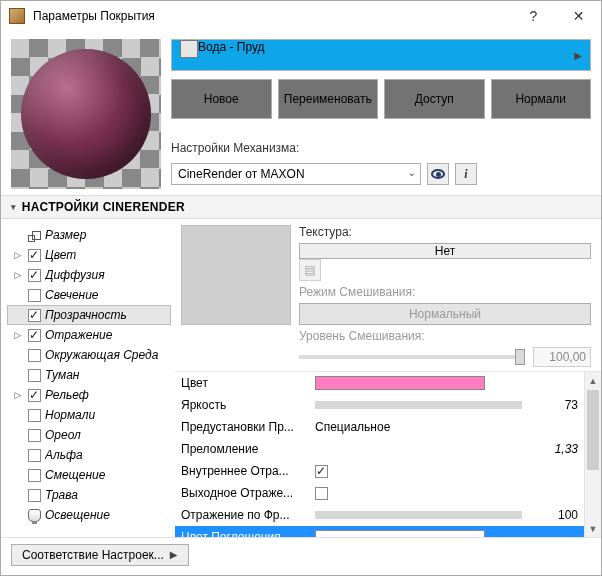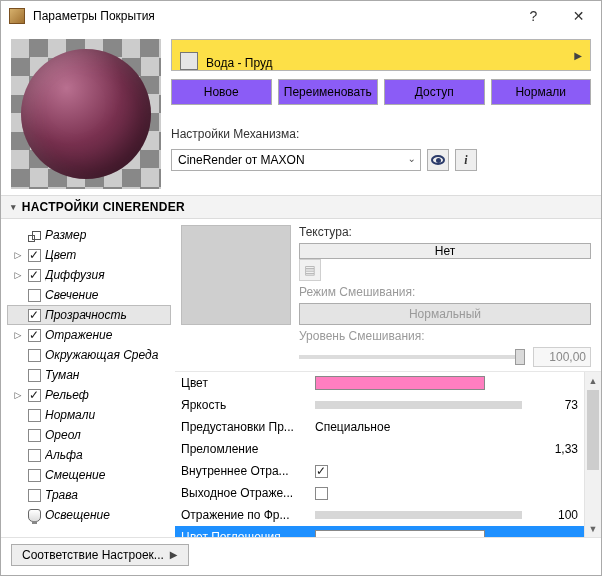--- a/index.html
+++ b/index.html
@@ -12,25 +12,25 @@
 
   .topzone { display:flex; padding: 8px 10px 6px 10px; gap: 10px; }
   .preview { width: 150px; height: 150px; background:
     repeating-conic-gradient(#888 0% 25%, #ccc 0% 50%) 0 0/37px 37px;
     position:relative; flex:0 0 150px;}
   .preview .sphere { position:absolute; left:10px; top:10px; width:130px; height:130px; border-radius:50%;
     background: radial-gradient(circle at 35% 30%, #b97090 0%, #7a3150 45%, #4a1a30 100%);
     box-shadow: inset -10px -10px 30px rgba(0,0,0,.4), inset 8px 8px 20px rgba(255,255,255,.15);}
 
   .rightcol { flex:1; display:flex; flex-direction:column; gap:8px; min-width:0; }
-  .matbar { border:1px solid #b5b5b5; background:#fde047; height:32px; display:flex; align-items:flex-end; padding:0 8px; gap:8px; position:relative;}
+  .matbar { border:1px solid #b5b5b5; background:#0ea5e9; height:32px; display:flex; align-items:flex-start; padding:0 8px; gap:0; position:relative;}
   .matbar .sw { width:18px; height:18px; border:1px solid #777; background:#e6e6e6; }
   .matbar .tri { position:absolute; right:8px; top:50%; transform:translateY(-50%); color:#444; font-size:10px;}
   .btnrow { display:flex; gap:6px; }
-  .btn { flex:1; height:26px; border:1px solid #adadad; background:#8b5cf6; display:flex; align-items:center; justify-content:center; cursor:pointer;}
+  .btn { flex:1; height:40px; border:1px solid #adadad; background:#737373; display:flex; align-items:center; justify-content:center; cursor:pointer;}
   .label { color:#333; }
   .selrow { display:flex; align-items:center; gap:6px; }
   .select { flex: 0 0 250px; height:22px; border:1px solid #adadad; background:#fff; display:flex; align-items:center; padding:0 6px; position:relative; cursor:pointer;}
   .select .chev { position:absolute; right:4px; top:3px; font-size:10px; color:#555; }
   .iconbtn { width:22px; height:22px; border:1px solid #adadad; background:#eee; display:flex; align-items:center; justify-content:center; cursor:pointer;}
   .iconbtn .eye { width:14px; height:10px; border:2px solid #2a3a6a; border-radius:60% 60% 60% 60%; position:relative;}
   .iconbtn .eye::after{content:""; position:absolute; left:3px; top:1px; width:5px; height:5px; background:#2a3a6a; border-radius:50%;}
   .iconbtn .i { font-weight:bold; font-family:Georgia,serif; font-style:italic; color:#333;}
   .secthead { background:#f3f3f3; border:1px solid #dcdcdc; border-left:none; border-right:none; height:24px; display:flex; align-items:center; padding:0 10px; gap:6px; font-weight:600; letter-spacing:.3px;}
   .secthead .caret { font-size:9px; color:#555;}
@@ -264,21 +264,21 @@
           </div>
           <div class="prow">
             <span class="pname">Предустановки Пр...</span>
             <span class="pval">
               <span>Специальное</span>
             </span>
           </div>
           <div class="prow">
             <span class="pname">Преломление</span>
             <span class="pval">
-              <span class="num" style="flex: 1 1 0%;">1,33</span>
+              <span class="num" style="flex: 1 1 0%; font-style: italic;">1,33</span>
             </span>
           </div>
           <div class="prow">
             <span class="pname">Внутреннее Отра...</span>
             <span class="pval">
               <span class="chk checked"></span>
             </span>
           </div>
           <div class="prow">
             <span class="pname">Выходное Отраже...</span>

